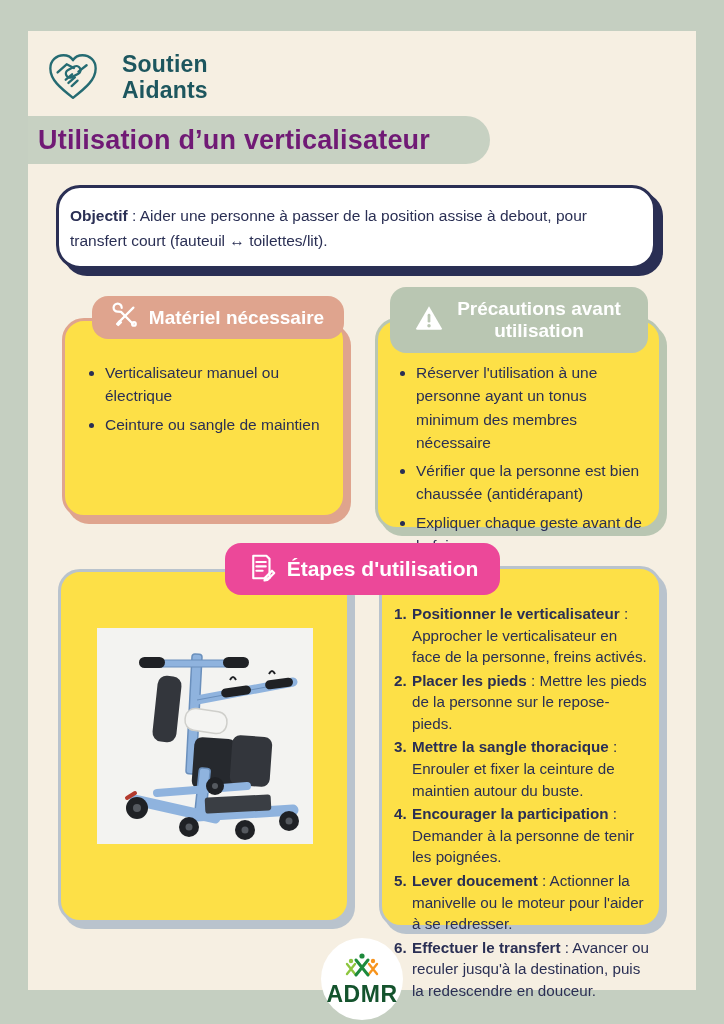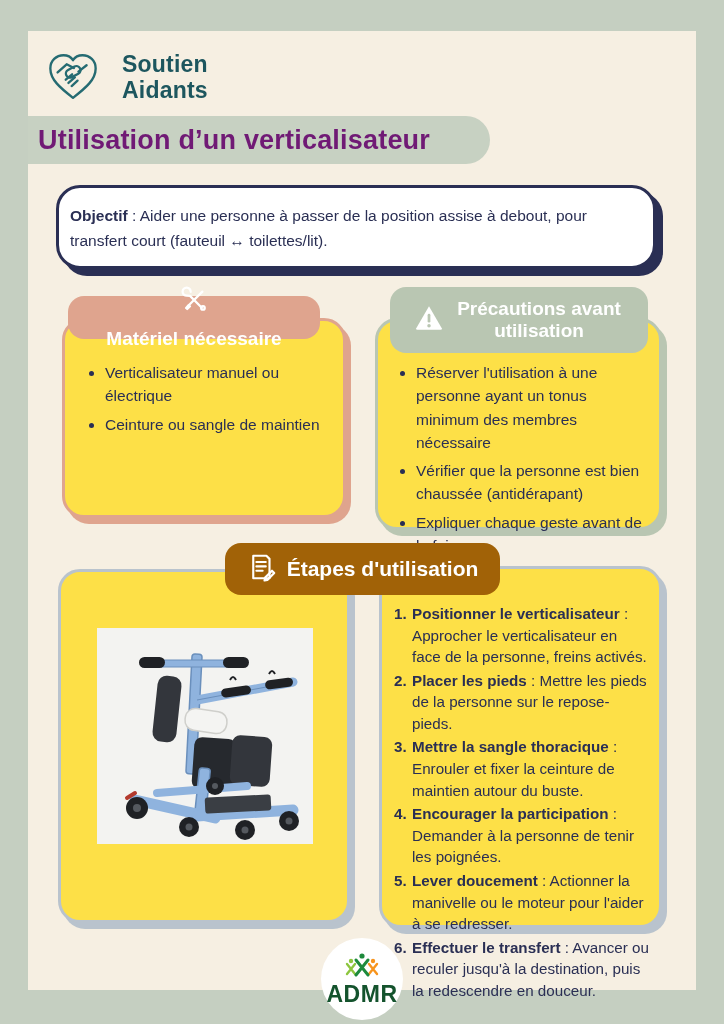--- a/index.html
+++ b/index.html
@@ -39,24 +39,24 @@
     box-shadow:7px 7px 0 0 #2a2f54;
     padding:16px 11px;
     font-size:15.5px;line-height:1.6;color:#2a2f54;
   }
   .objective b{font-weight:700;}
   
   .pill{
     position:absolute;display:flex;align-items:center;justify-content:center;gap:10px;
     border-radius:16px;color:#fff;font-weight:700;z-index:3;box-sizing:border-box;text-align:center;
   }
-  .pill-materiel{left:40px;top:265px;width:252px;height:43px;background:#dfa48e;font-size:19px;flex-direction:column;}
+  .pill-materiel{left:64px;top:265px;width:252px;height:43px;background:#dfa48e;font-size:19px;}
   .pill-precautions{left:362px;top:256px;width:258px;height:66px;background:#b9c6b2;font-size:19px;line-height:1.15;}
   .pill-precautions .pill-label{max-width:170px;}
-  .pill-etapes{left:197px;top:512px;width:275px;height:52px;background:#a16207;font-size:21px;}
+  .pill-etapes{left:197px;top:512px;width:275px;height:52px;background:#ec4899;font-size:21px;}
   .pill svg{flex:0 0 auto;}
   
   .card{
     position:absolute;background:#fde047;border-radius:22px;box-sizing:border-box;z-index:2;
   }
   .card-materiel{
     left:34px;top:287px;width:284px;height:200px;
     border:3px solid #dfa48e;box-shadow:5px 6px 0 0 #dfa48e;
     padding:40px 16px 16px 20px;
   }

